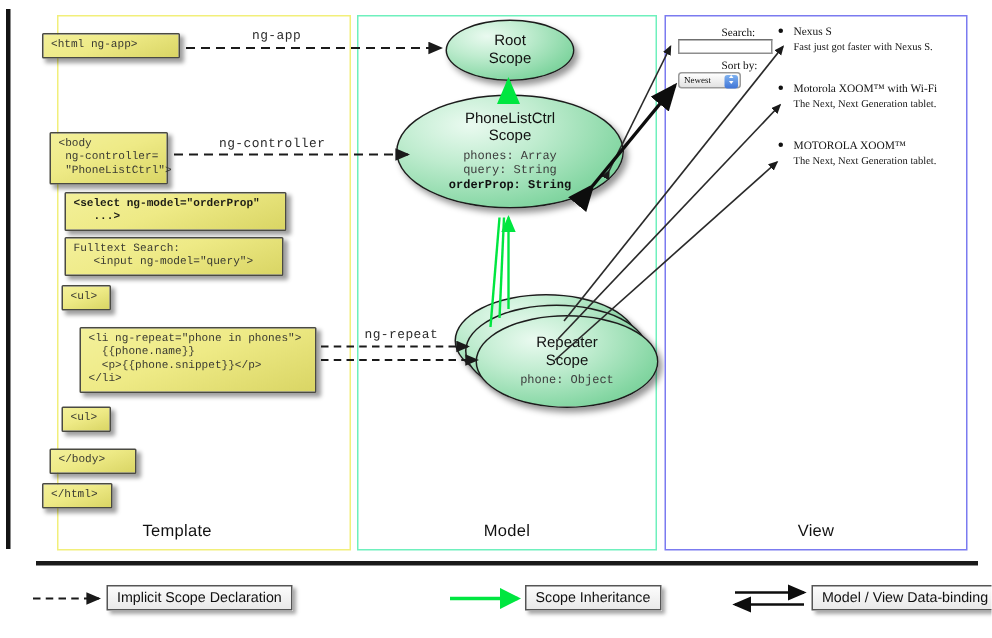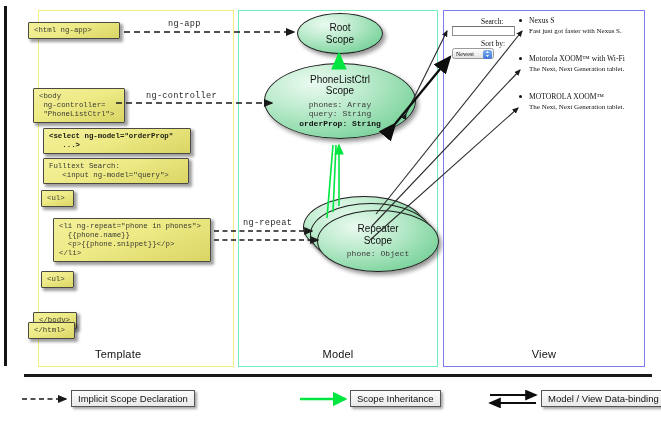--- a/index.html
+++ b/index.html
@@ -109,40 +109,40 @@
 
   <div class="edge-bar"></div>
   <div class="divider"></div>
 
   <div class="panel panel-template">
     <div class="panel-label">Template</div>
   </div>
 
   <div class="codebox" style="left:28px;top:22px;width:92px;">&lt;html ng-app&gt;</div>
 
-  <div class="codebox" style="left:33px;top:88px;width:92px;">&lt;body
+  <div class="codebox" style="left:33px;top:88px;width:79px;">&lt;body
  ng-controller=
  "PhoneListCtrl"&gt;</div>
 
   <div class="codebox bold" style="left:43px;top:128px;width:148px;">&lt;select ng-model="orderProp"
    ...&gt;</div>
 
   <div class="codebox" style="left:43px;top:158px;width:146px;">Fulltext Search:
    &lt;input ng-model="query"&gt;</div>
 
   <div class="codebox" style="left:41px;top:190px;width:33px;">&lt;ul&gt;</div>
 
   <div class="codebox" style="left:53px;top:218px;width:158px;">&lt;li ng-repeat="phone in phones"&gt;
   {{phone.name}}
   &lt;p&gt;{{phone.snippet}}&lt;/p&gt;
 &lt;/li&gt;</div>
 
   <div class="codebox" style="left:41px;top:271px;width:33px;">&lt;ul&gt;</div>
 
-  <div class="codebox" style="left:33px;top:312px;width:44px;">&lt;/body&gt;</div>
+  <div class="codebox" style="left:33px;top:299px;width:58px;">&lt;/body&gt;</div>
 
   <div class="codebox" style="left:28px;top:322px;width:47px;">&lt;/html&gt;</div>
 
   <div class="panel panel-model">
     <div class="panel-label">Model</div>
   </div>
 
   <div class="scope" style="left:297px;top:13px;width:84px;height:39px;">
     <div class="sc-title" style="white-space:pre-line;">Root
 Scope</div>

